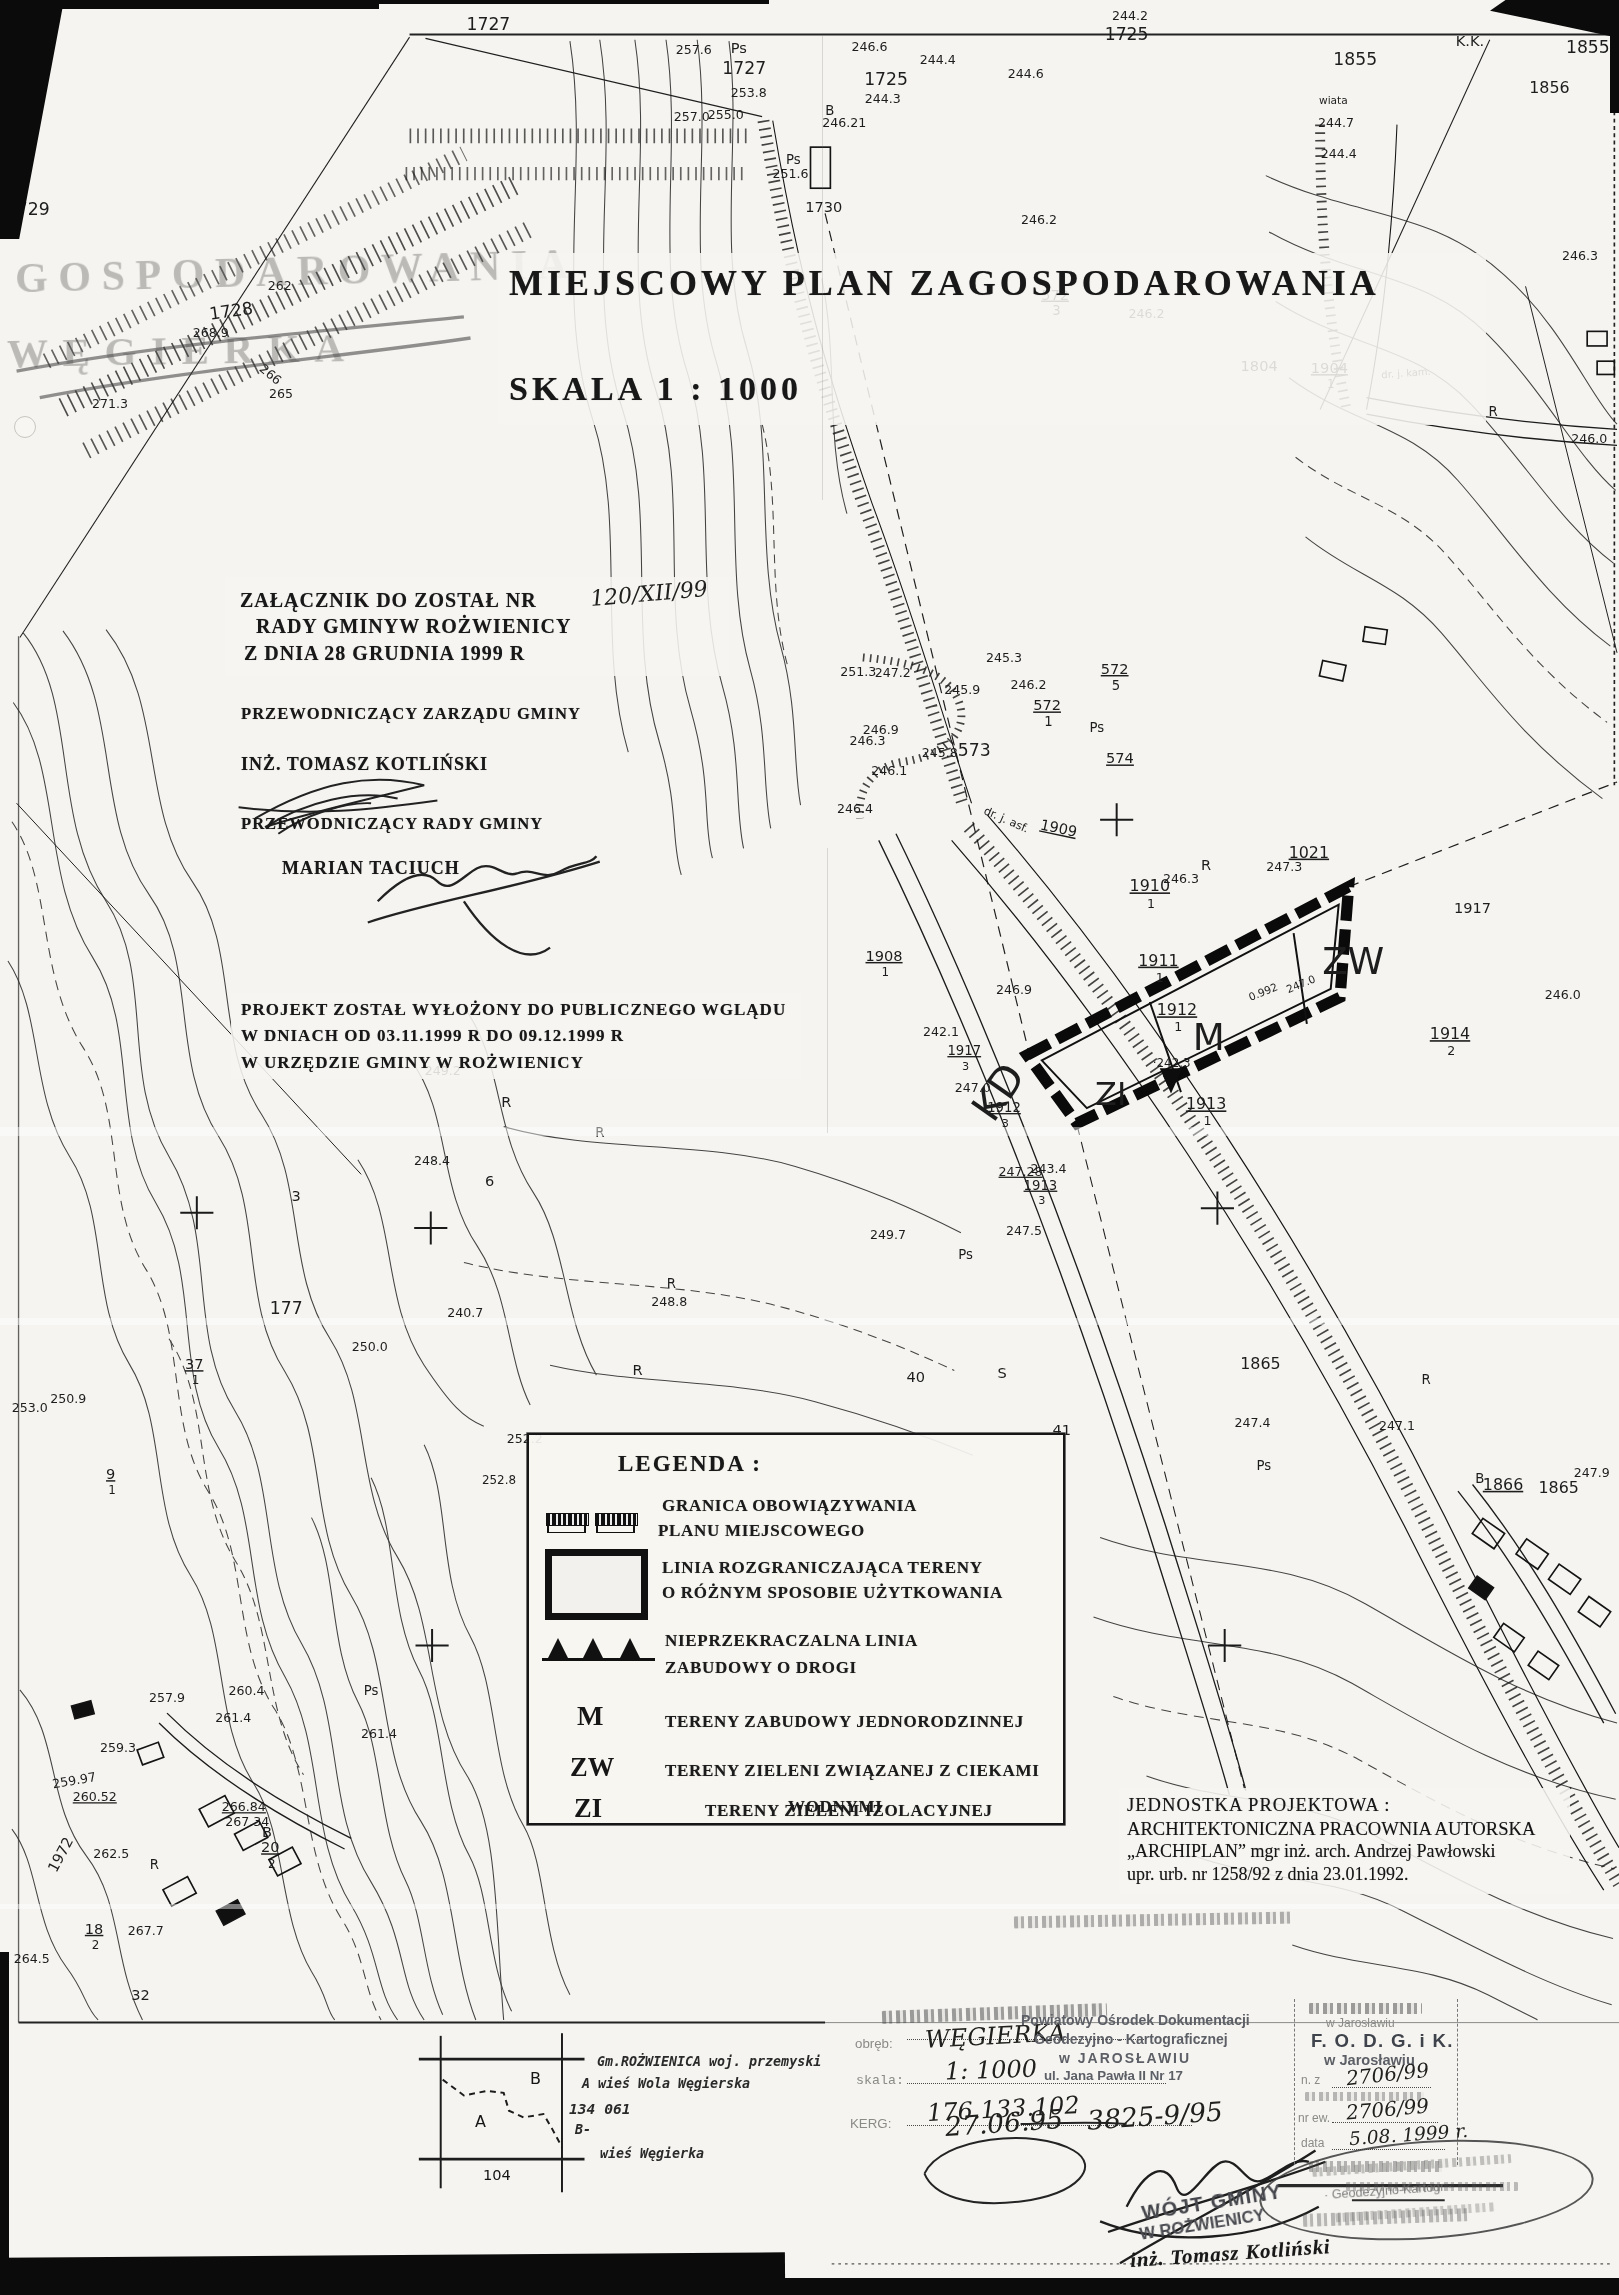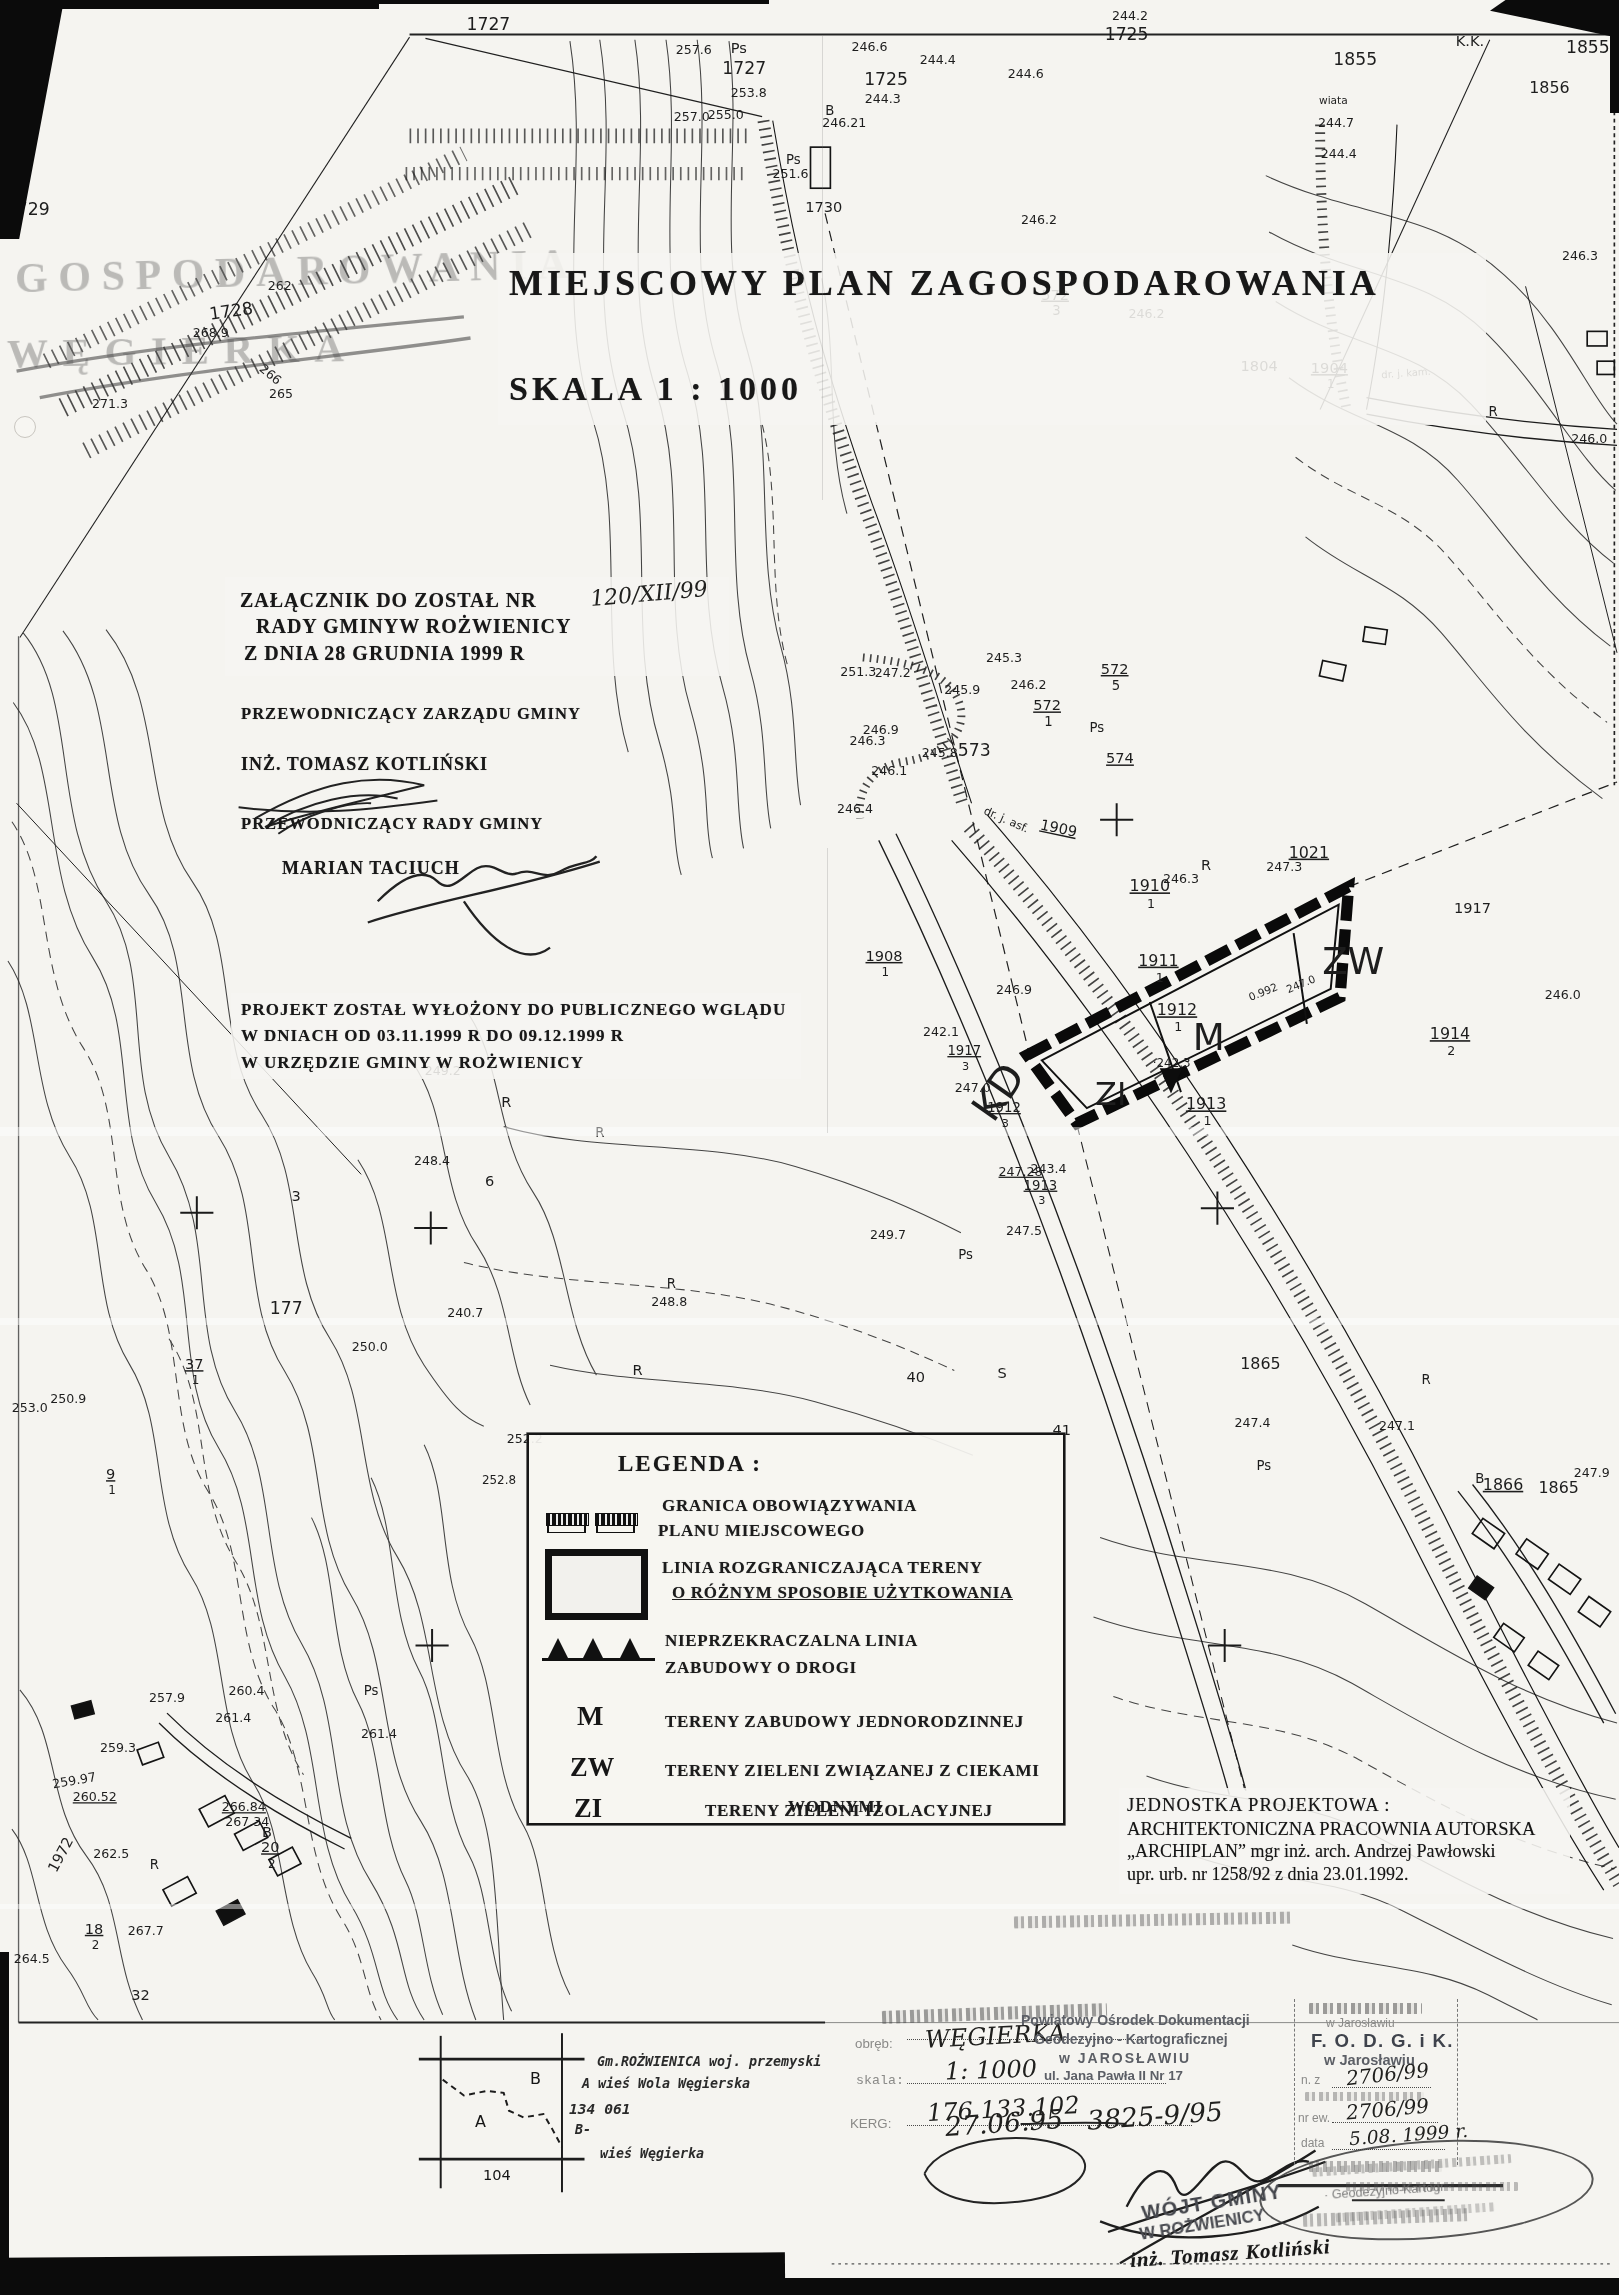--- a/index.html
+++ b/index.html
@@ -397,21 +397,21 @@
       <div class="abs" style="left:50px;top:13.3px;width:2px;height:6.6px;background:#111;"></div>
       <div class="abs" style="left:87px;top:13.3px;width:2px;height:6.6px;background:#111;"></div>
       <div class="abs" style="left:1.3px;top:18.6px;width:39px;height:1.3px;background:#111;"></div>
       <div class="abs" style="left:50px;top:18.6px;width:39px;height:1.3px;background:#111;"></div>
     </div>
     <div class="abs lg-label" style="left:133px;top:61px;">GRANICA OBOWIĄZYWANIA</div>
     <div class="abs lg-label" style="left:129px;top:86px;">PLANU MIEJSCOWEGO</div>
 
     <div class="abs" style="left:16px;top:114px;width:89px;height:57px;border:7.3px solid #111;background:#f2f1ed;"></div>
     <div class="abs lg-label" style="left:133px;top:123px;">LINIA ROZGRANICZAJĄCA  TERENY</div>
-    <div class="abs lg-label" style="left:143px;top:148px;text-decoration:underline;">O RÓŻNYM SPOSOBIE UŻYTKOWANIA</div>
+    <div class="abs lg-label" style="left:133px;top:148px;">O RÓŻNYM SPOSOBIE UŻYTKOWANIA</div>
 
     <div class="abs" style="left:13.3px;top:199px;width:113px;height:29px;">
       <div class="abs" style="left:0;top:24px;width:113px;height:3.3px;background:#111;"></div>
       <div class="abs" style="left:5.3px;top:4px;width:0;height:0;border-left:10px solid transparent;border-right:10px solid transparent;border-bottom:20px solid #111;"></div>
       <div class="abs" style="left:41px;top:4px;width:0;height:0;border-left:10px solid transparent;border-right:10px solid transparent;border-bottom:20px solid #111;"></div>
       <div class="abs" style="left:78px;top:4px;width:0;height:0;border-left:10px solid transparent;border-right:10px solid transparent;border-bottom:20px solid #111;"></div>
     </div>
     <div class="abs lg-label" style="left:136px;top:196px;">NIEPRZEKRACZALNA LINIA</div>
     <div class="abs lg-label" style="left:136px;top:223px;">ZABUDOWY O DROGI</div>
 

